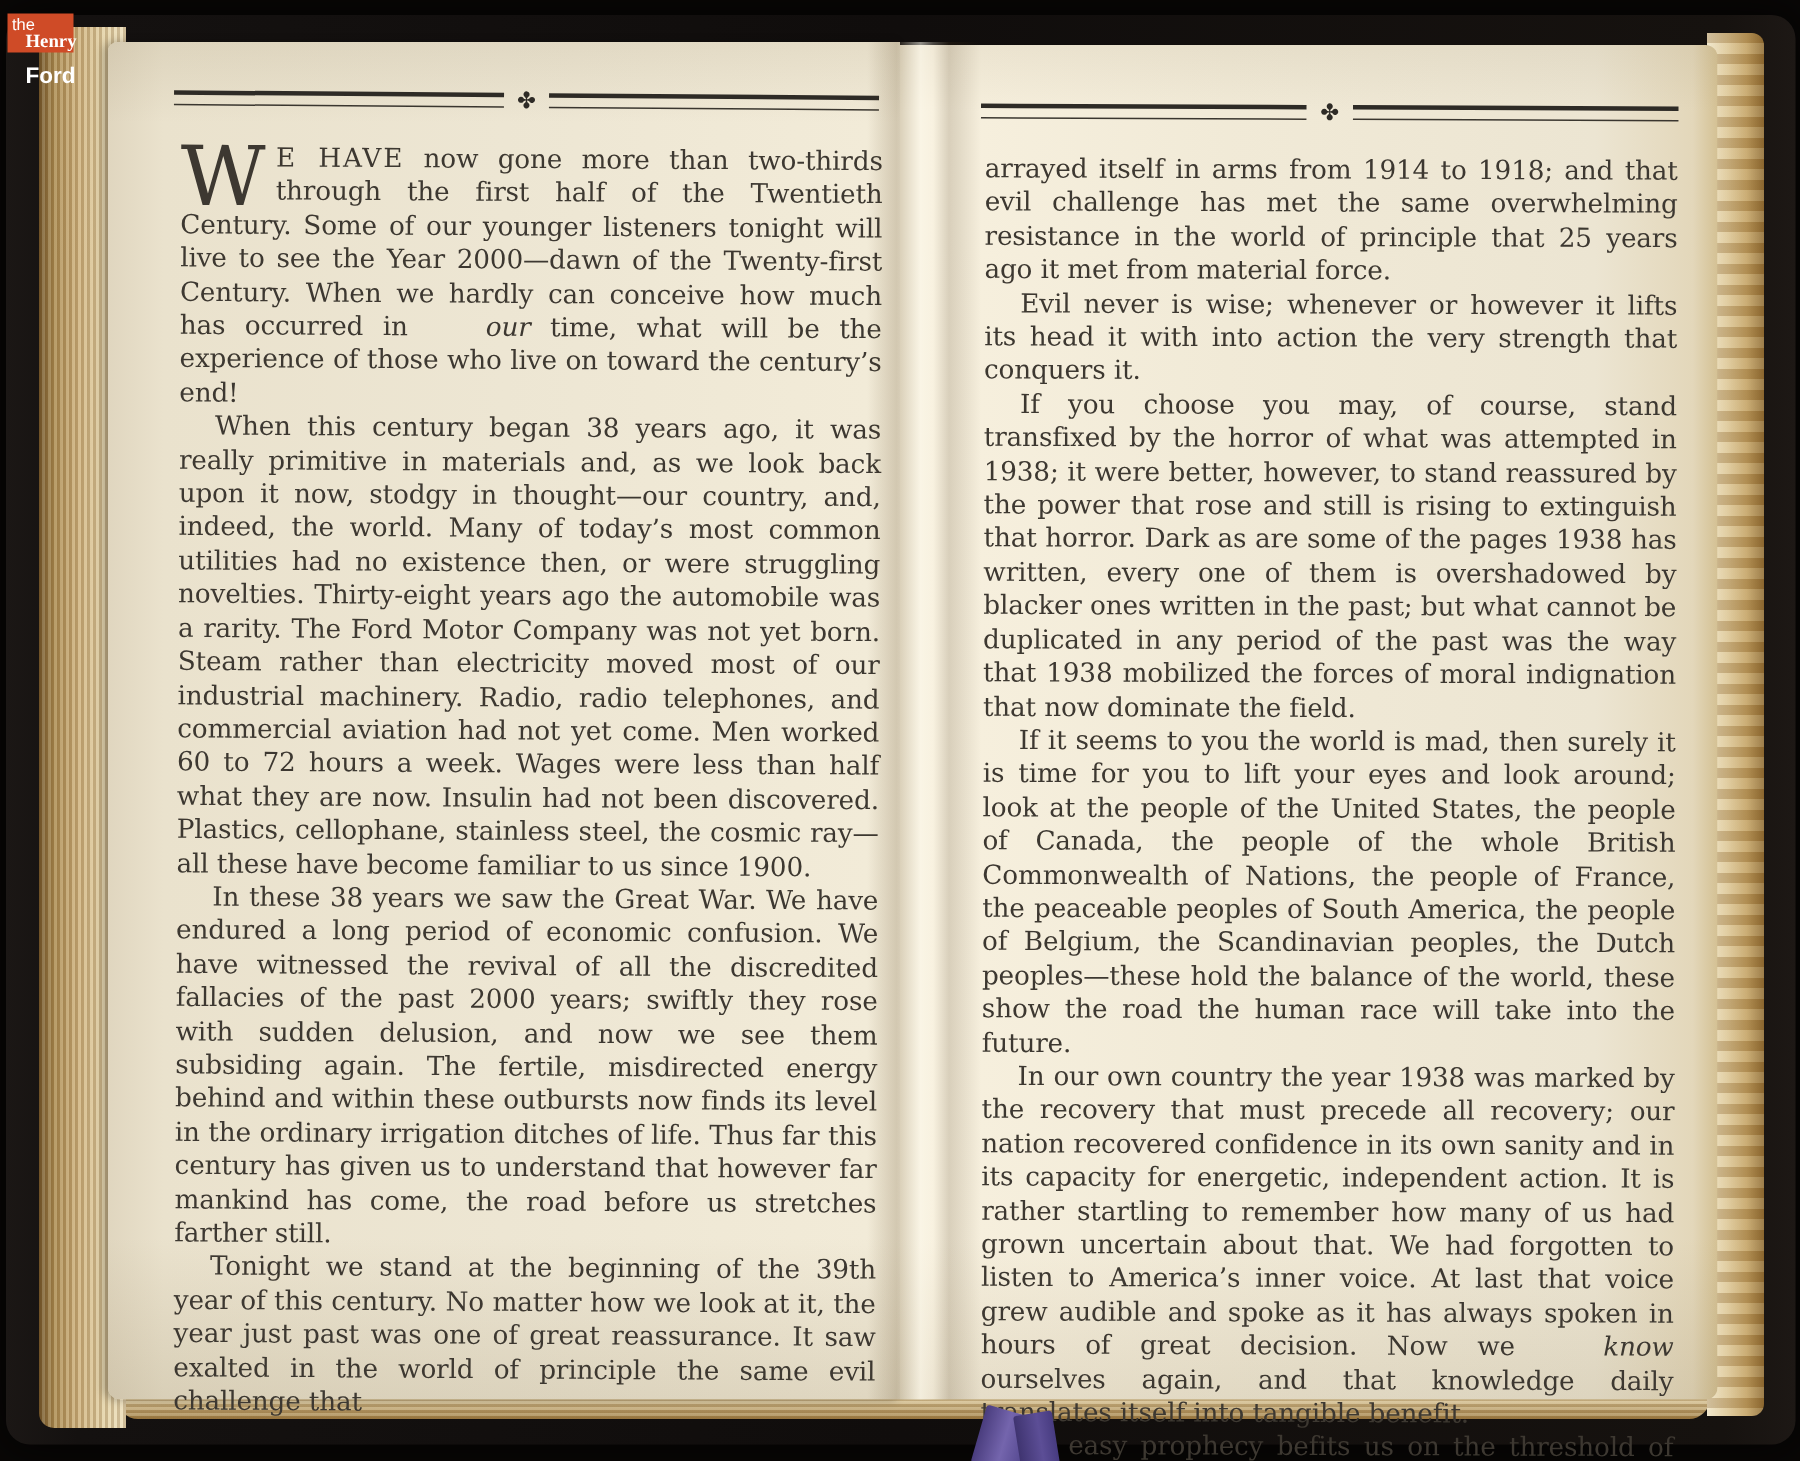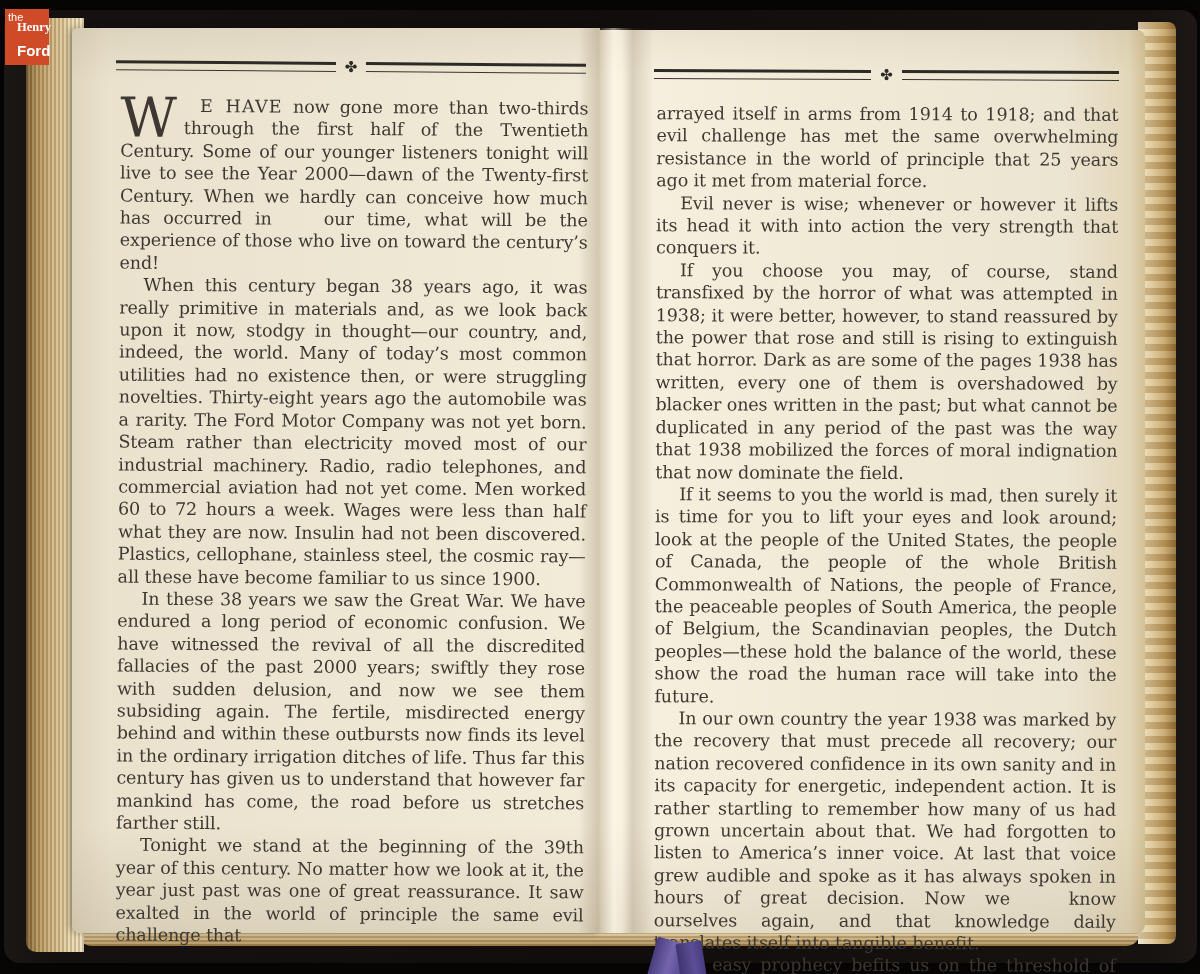--- a/index.html
+++ b/index.html
@@ -44,32 +44,32 @@
   .rule-right{margin:40px 26px 0 54px;transform:rotate(.25deg);}
   .rule-seg{flex:1;height:6px;border-top:3.5px solid #2e2b26;border-bottom:1.5px solid #3a362f;}
   .orn{margin:0 9px;font-size:15px;line-height:10px;color:#2e2b26;font-family:"DejaVu Sans",sans-serif;}
 
   
   .text-col{text-align:justify;font-size:17.5px;line-height:22.4px;letter-spacing:-.1px;}
   .text-col-left{margin:24px 14px 0 46px;width:468px;transform:rotate(.35deg);}
   .text-col-right{margin:23px 26px 0 55px;width:462px;transform:rotate(.2deg);}
   .book-p{margin:0;text-indent:24px;}
   .no-indent{text-indent:0;}
-  .em{margin-left:39px;}
+  .em{font-style:italic;margin-left:39px;}
   .dropcap{float:left;font-size:55px;line-height:41px;padding:3px 7px 0 0;}
-  .lead-caps{letter-spacing:1.2px;margin-left:16px;}
+  .lead-caps{letter-spacing:1.2px;}
 
   
   .ribbon-a{position:absolute;left:652px;top:940px;width:32px;height:40px;transform:rotate(16deg);
     background:linear-gradient(90deg,#4a3d7e,#7465ad 55%,#574a92);border-radius:2px;}
   .ribbon-b{position:absolute;left:678px;top:942px;width:26px;height:36px;transform:rotate(-9deg);
     background:linear-gradient(90deg,#3f3470,#5c4e96 60%,#473b80);border-radius:2px;}
 
   
-  .logo{position:absolute;left:5px;top:9px;width:44px;height:56px;color:#fff;
+  .logo{position:absolute;left:5px;top:9px;width:44px;height:26px;color:#fff;
     font-family:"Liberation Sans","DejaVu Sans",sans-serif;border-radius:17px;}
   .logo-block{position:absolute;inset:0;background:#cf4b27;}
   .logo-the{position:absolute;left:3px;top:2px;font-size:11px;font-weight:400;}
   .logo-henry{position:absolute;left:12px;top:11px;font-size:12.5px;font-weight:bold;font-family:Liberation Serif, serif;}
   .logo-ford{position:absolute;left:12px;top:33px;font-size:15px;font-weight:bold;}
 </style>
 </head>
 <body>
 
 <div class="scene">

